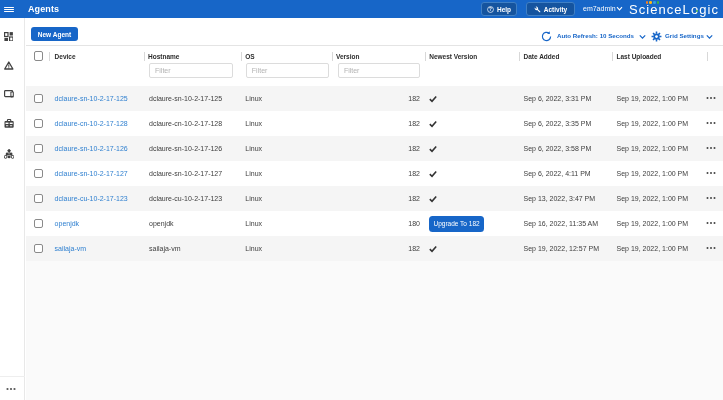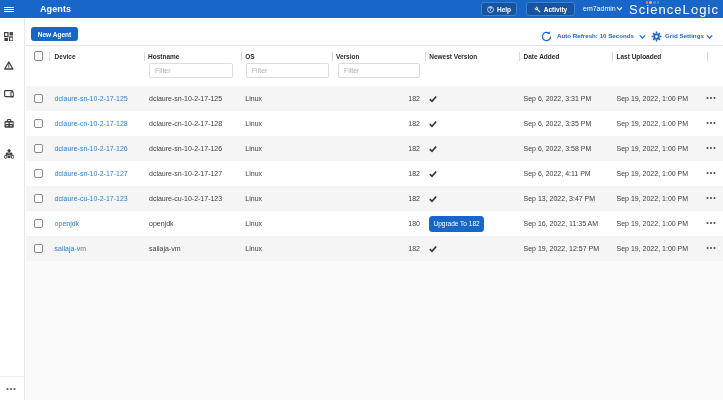--- a/index.html
+++ b/index.html
@@ -3,21 +3,21 @@
 <meta charset="utf-8">
 <style>
 * { margin:0; padding:0; box-sizing:border-box; }
 html,body { width:723px; height:400px; font-family:"Liberation Sans",sans-serif; overflow:hidden; background:#fff; }
 .abs { position:absolute; }
 
 
 #topbar { position:absolute; left:0; top:0; width:723px; height:18px; background:#1766c8; }
 #hamburger { position:absolute; left:3.8px; top:6.8px; width:10px; height:6px; }
 #hamburger div { height:1.2px; background:#fff; margin-bottom:1px; border-radius:0.5px; }
-#title { position:absolute; left:40px; top:3.5px; color:#fff; font-size:9px; font-weight:bold; letter-spacing:0.1px; }
+#title { position:absolute; left:28px; top:3.5px; color:#fff; font-size:9px; font-weight:bold; letter-spacing:0.1px; }
 .pill { position:absolute; top:2px; height:14px; background:#15549f; border:0.5px solid #3f7fc4; border-radius:3px; color:#fff; font-size:6.5px; font-weight:bold; display:flex; align-items:center; justify-content:center; gap:3px; }
 #helpbtn { left:481px; width:36px; }
 #actbtn { left:526px; width:49px; }
 #user { position:absolute; left:583px; top:4.5px; color:#fff; font-size:7px; }
 #userchev { position:absolute; left:615.5px; top:6px; }
 #logo { position:absolute; left:629px; top:1.5px; color:#fff; font-size:13px; font-weight:400; letter-spacing:1.05px; }
 #logodots { position:absolute; left:645.5px; top:1.2px; display:flex; gap:1.2px; }
 #logodots i { width:2.6px; height:2.6px; border-radius:50%; display:block; }
 
 

